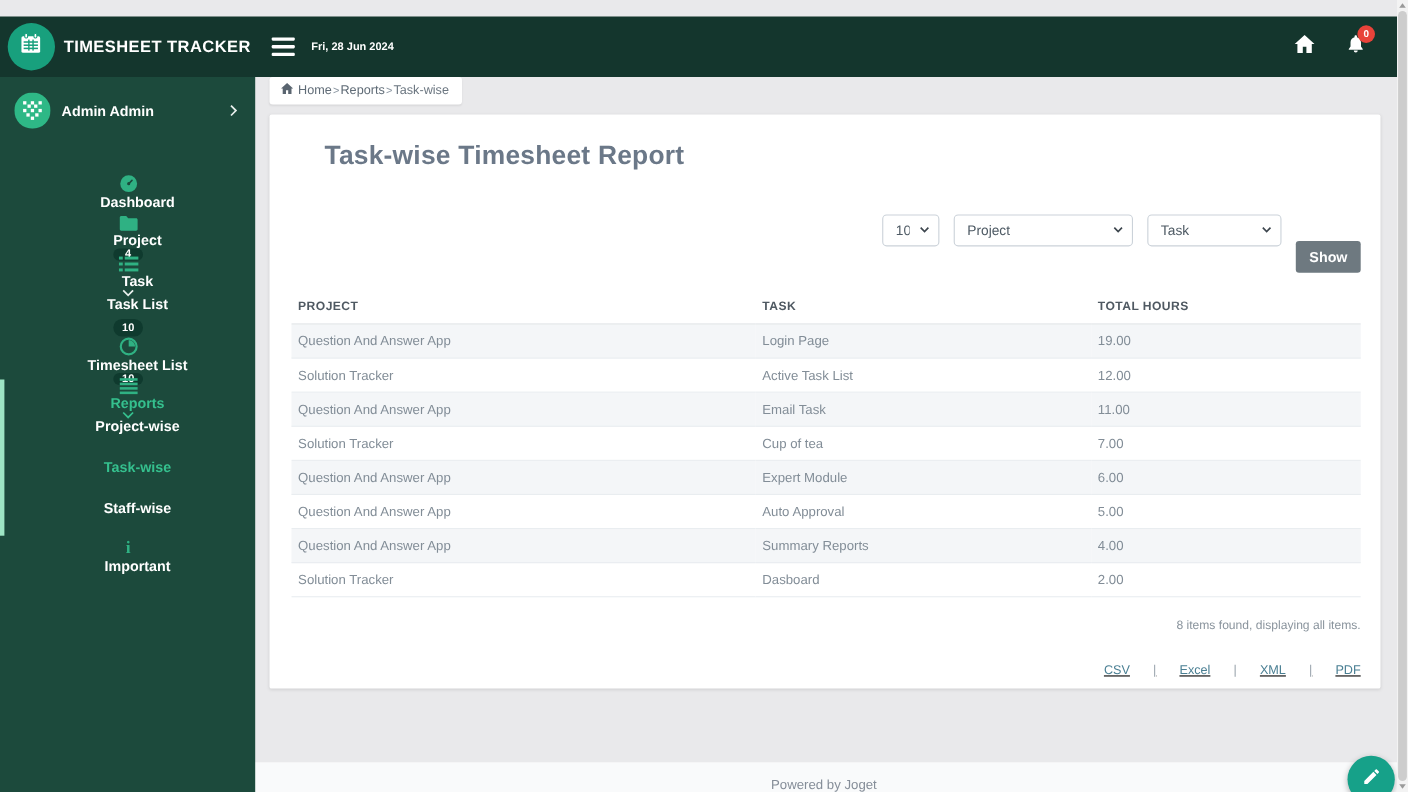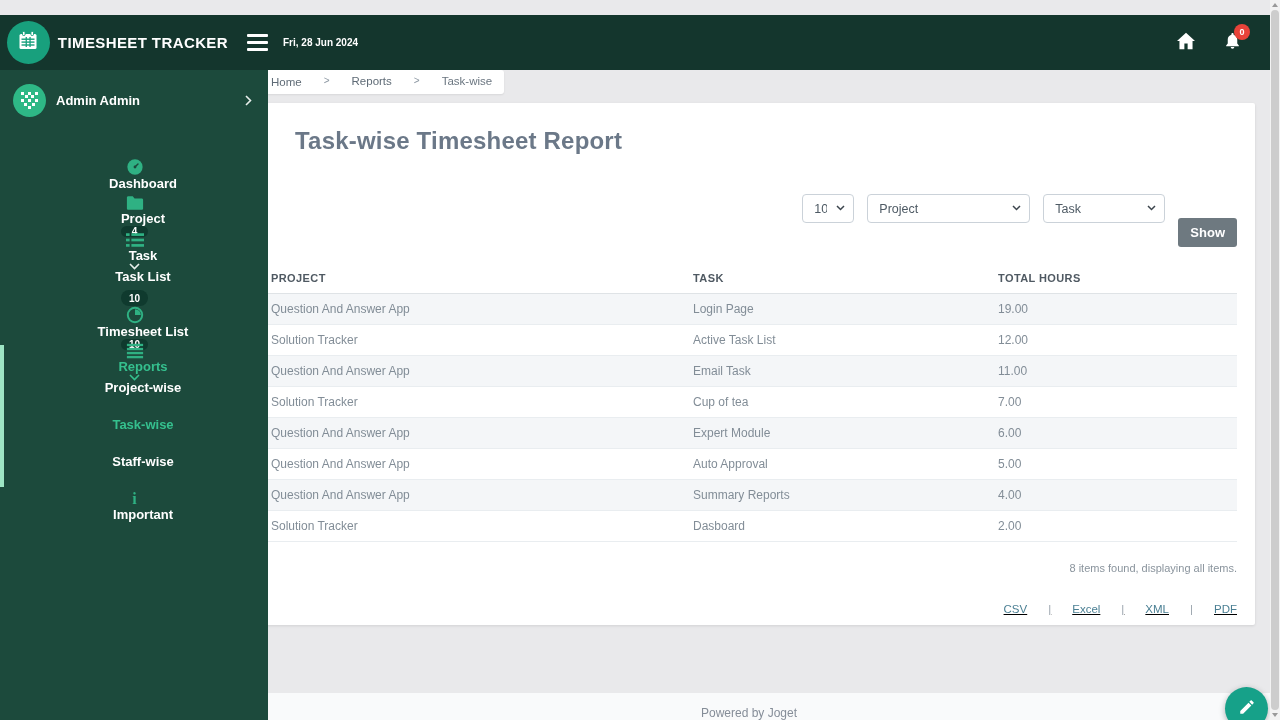--- a/index.html
+++ b/index.html
@@ -12,39 +12,39 @@
   .logo-circle { width:43px; height:43px; border-radius:50%; background:#18a07d; margin-left:7px; display:flex; align-items:center; justify-content:center; }
   .brand-title { color:#fff; font-size:15px; font-weight:bold; letter-spacing:.4px; margin-left:8px; white-space:nowrap; }
   .hamburger { margin-left:19px; cursor:pointer; display:flex; flex-direction:column; gap:4px; }
   .hamburger span { display:block; width:21px; height:3px; background:#fff; border-radius:1px; }
   .topbar-date { color:#fff; font-size:10px; font-weight:bold; margin-left:15px; }
   .topbar-right { margin-left:auto; display:flex; align-items:center; gap:27px; padding-right:28px; }
   .icon-btn { position:relative; cursor:pointer; display:flex; align-items:center; }
   .notif-badge { position:absolute; top:-7px; right:-8px; min-width:16px; height:16px; background:#e8433a; border-radius:50%; color:#fff; font-size:9px; font-weight:bold; display:flex; align-items:center; justify-content:center; }
 
   
-  .sidebar { position:absolute; left:0; top:55px; width:268px; height:665px; background:#1c4a3c; z-index:4; }
+  .sidebar { position:absolute; left:0; top:55px; width:232px; height:665px; background:#1c4a3c; z-index:4; }
   .user-panel { height:90px; display:flex; align-items:center; padding:0 16px 0 13px; cursor:pointer; }
   .avatar { width:33px; height:33px; border-radius:50%; flex-shrink:0; }
   .user-name { color:#fff; font-size:13px; font-weight:bold; margin-left:10px; flex:1; }
   .menu { padding-top:13px; }
   .menu-item { display:flex; align-items:center; height:37px; padding:0 17px 0 18px; cursor:pointer;flex-direction:column; }
   .menu-icon { width:20px; display:flex; justify-content:center; color:#2fb183; flex-shrink:0; }
   .menu-item.sub .menu-icon { visibility:hidden; }
   .menu-label { flex:1; color:#fff; font-size:13px; font-weight:bold; margin-left:17px; }
   .menu-item.active-green .menu-label { color:#35c08e; }
   .menu-item.active-green .chev { color:#35c08e; }
   .pill { background:#0f3a2e; color:#fff; font-size:10px; font-weight:bold; min-width:27px; height:16px; border-radius:8px; display:flex; align-items:center; justify-content:center; padding:0 7px; }
   .chev { color:#e8efec; display:flex; }
   .active-group { position:relative; }
   .active-group::before { content:""; position:absolute; left:0; top:2px; bottom:4px; width:4px; background:#9de5c4; }
 
   
   .main { position:absolute; left:228px; top:55px; width:1042px; height:665px; }
-  .breadcrumb { margin:15px 0 0 17px; display:inline-flex; align-items:flex-start; gap:22px; background:#fff; border-radius:3px; padding:5px 12px 6px 10px; box-shadow:0 1px 2px rgba(0,0,0,.08); font-size:11.5px; color:#5f6b76; }
+  .breadcrumb { margin:15px 0 0 17px; display:inline-flex; align-items:center; gap:1px; background:#fff; border-radius:3px; padding:5px 12px 6px 10px; box-shadow:0 1px 2px rgba(0,0,0,.08); font-size:11.5px; color:#5f6b76; }
   .breadcrumb .sep { color:#8d98a3; font-size:10px; }
   .crumb { cursor:pointer; display:flex; align-items:center; gap:4px; }
   .crumb-last { cursor:default; color:#6b7680; }
 
   .card { position:relative; margin:9px 15px 0 17px; height:522px; background:#fff; border-radius:2px; box-shadow:0 1px 3px rgba(0,0,0,.10); padding:24px 18px 0 20px; }
   .report-title { color:#6b7888; font-size:24px; font-weight:bold; letter-spacing:.2px;margin-left:30px; }
   .filters { display:flex; justify-content:flex-end; align-items:center; gap:13px; margin-top:15px; }
   .select-wrap { position:relative; }
   .select-wrap select { appearance:none; -webkit-appearance:none; border:1px solid #cbd2d9; border-radius:4px; background:#fff; color:#4e5a64; font-size:12.5px; font-family:"Liberation Sans",sans-serif; height:29px; padding:0 26px 0 11px; cursor:pointer; width:100%; }
   .sw-size { width:52px; } .sw-project { width:163px; } .sw-task { width:122px; }

